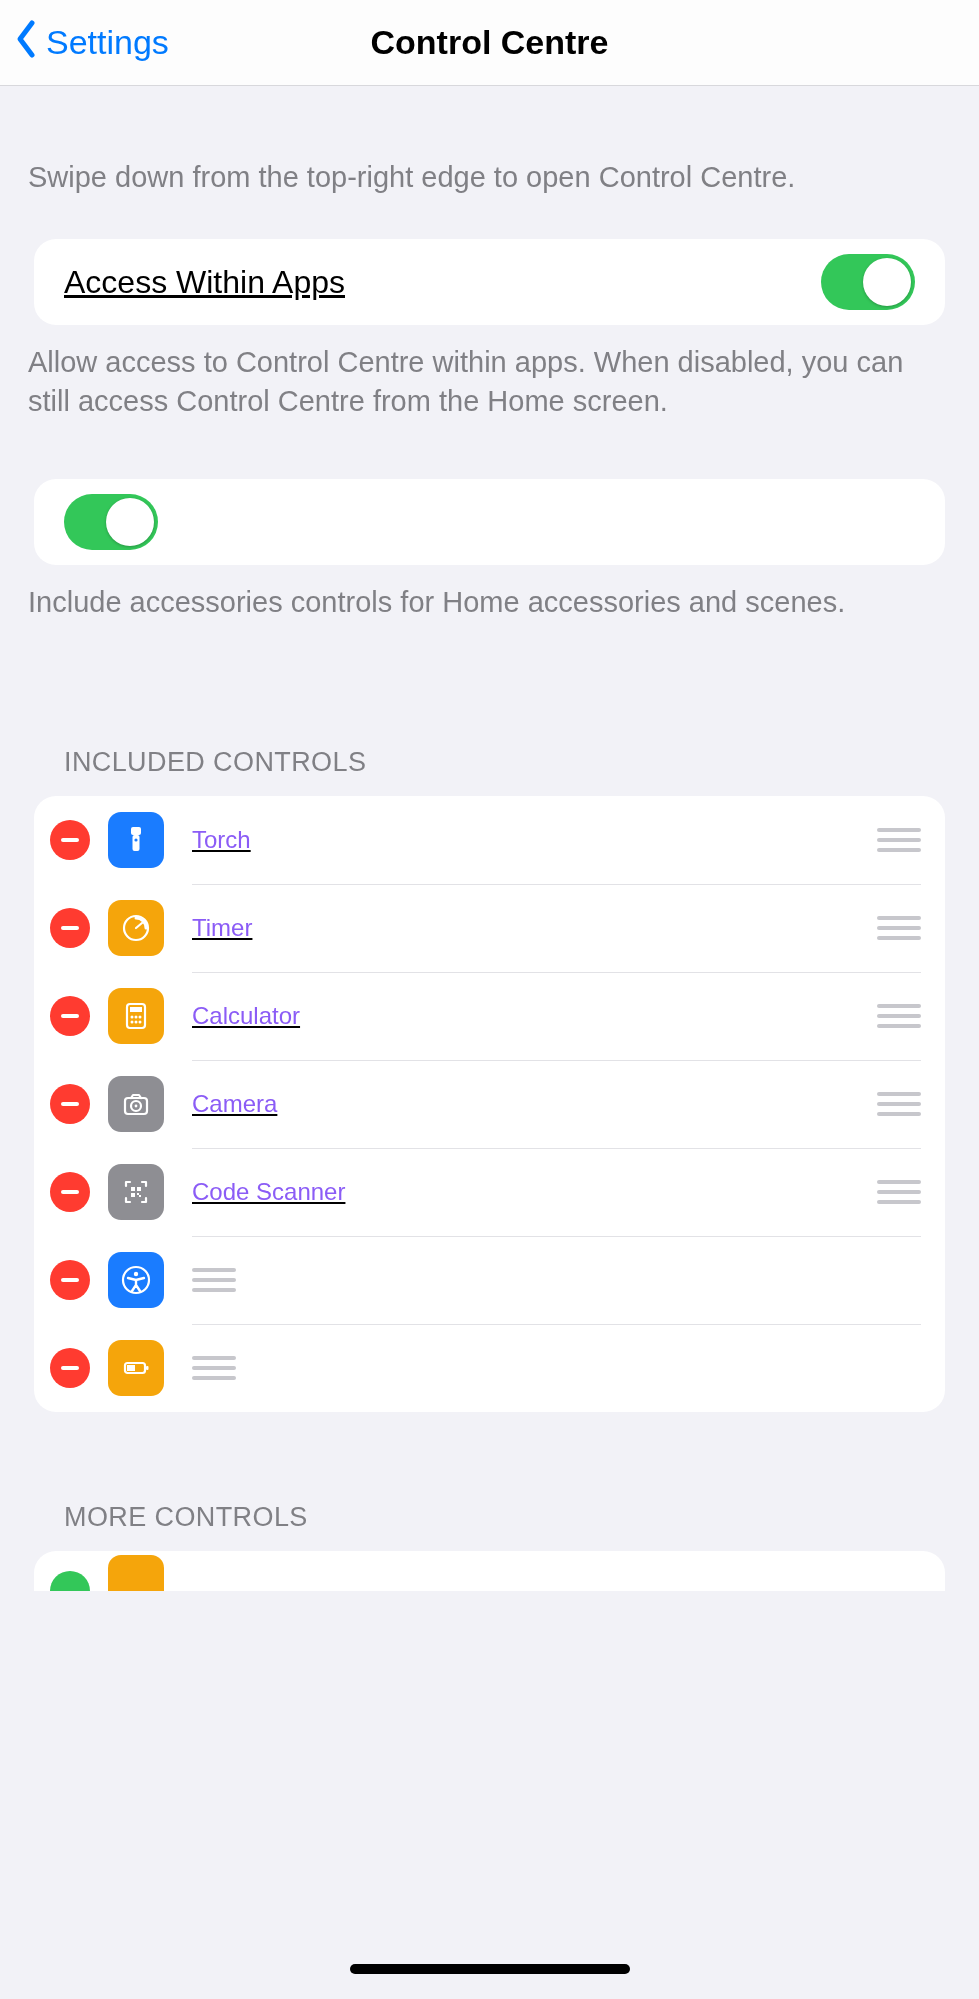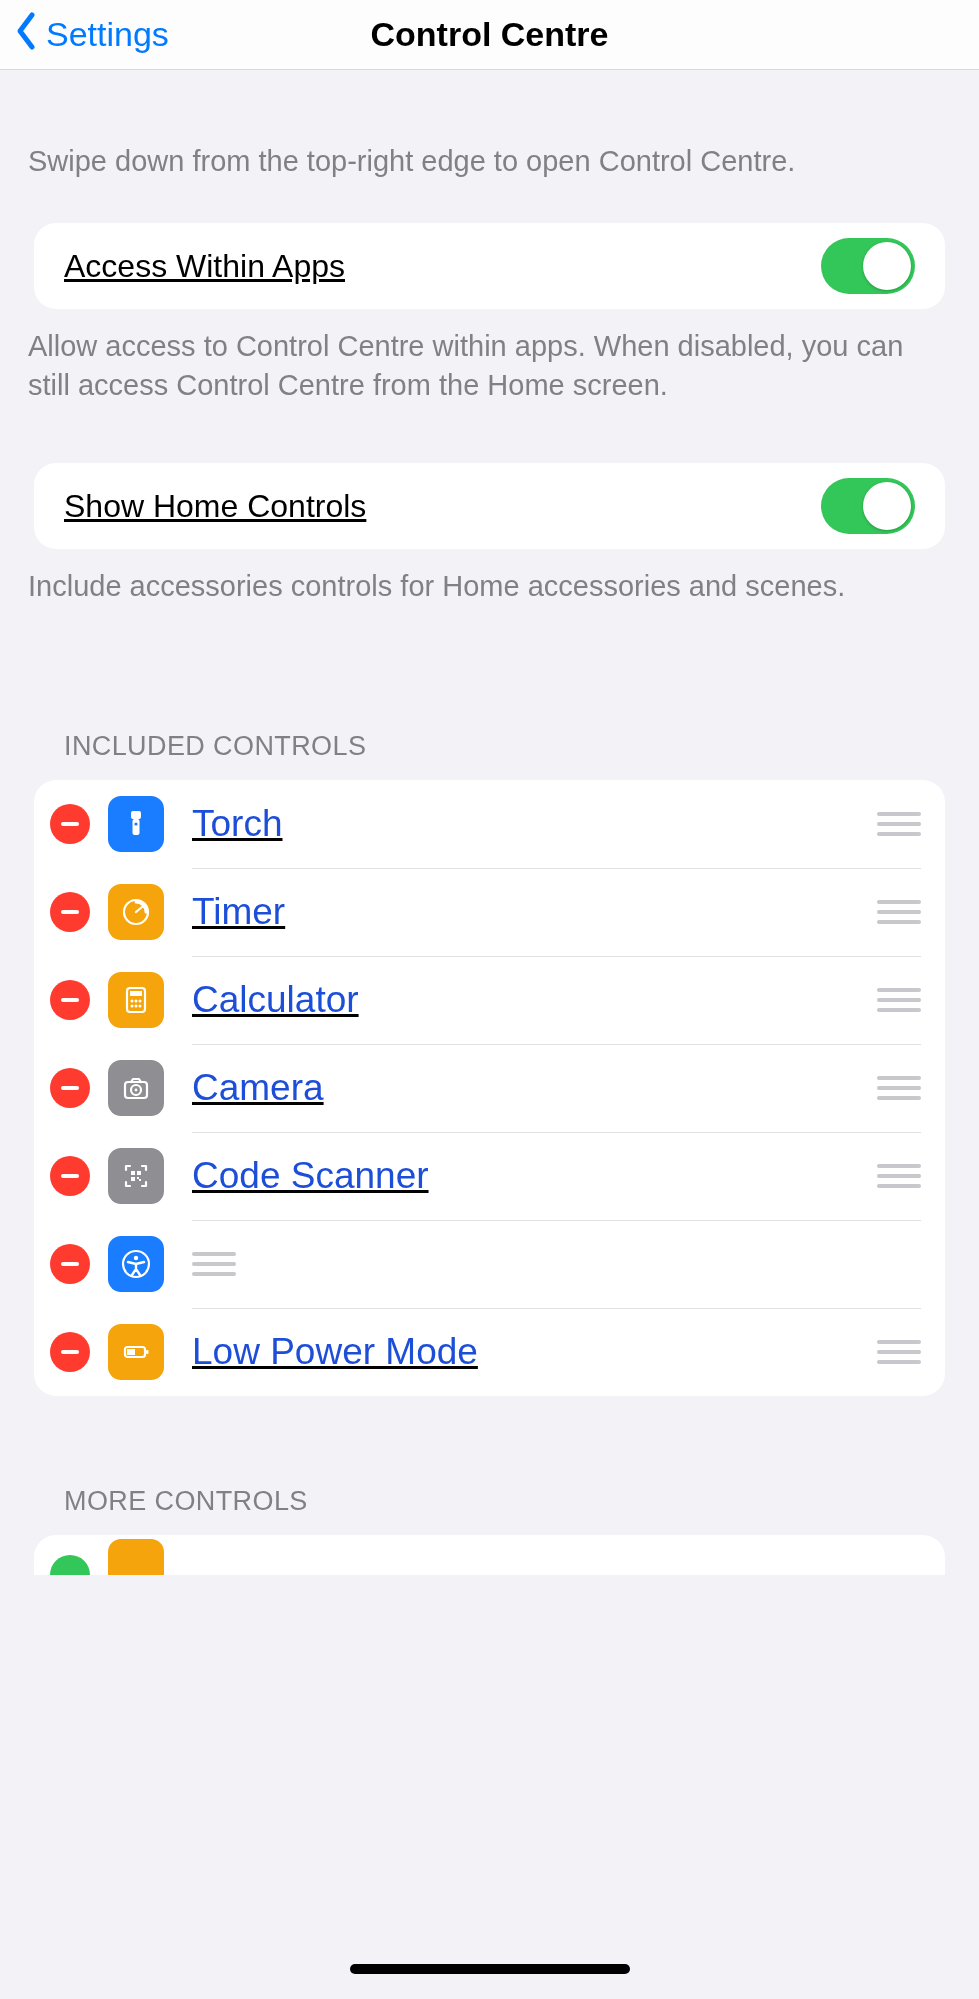--- a/index.html
+++ b/index.html
@@ -6,21 +6,21 @@
   html, body {
     width: 979px;
     height: 1999px;
     font-family: -apple-system, "Helvetica Neue", Helvetica, Arial, sans-serif;
     background: #f2f2f7;
     overflow: hidden;
   }
   
   .nav {
     position: relative;
-    height: 70px;
+    height: 86px;
     background: #fdfdfd;
     border-bottom: 1px solid #d8d8dc;
     display: flex;
     align-items: center;
     justify-content: center;
   }
   .back {
     position: absolute;
     left: 14px;
     top: 0;
@@ -142,22 +142,22 @@
   .ctrl-cell {
     flex: 1;
     display: flex;
     align-items: center;
     height: 100%;
     border-top: 1px solid #e2e2e6;
   }
   .ctrl-row:first-child .ctrl-cell { border-top: none; }
   .ctrl-label {
     flex: 1;
-    font-size: 37px;
-    color: #1d4ed8;
+    font-size: 24px;
+    color: #8b5cf6;
   }
   .drag-handle {
     width: 44px;
     display: flex;
     flex-direction: column;
     gap: 6px;
     align-items: stretch;
     flex-shrink: 0;
   }
   .drag-handle span {
@@ -240,21 +240,20 @@
       </div>
     </div>
   </div>
   <div class="footer pad-footer">Allow access to Control Centre within apps. When disabled, you can still access Control Centre from the Home screen.</div>
 
   <div class="gap-block"></div>
 
   <div class="group-wrap">
     <div class="card">
       <div class="row">
-        <div class="row-label">Show Home Controls</div>
         <div class="toggle">
             <div class="knob"></div>
           </div>
       </div>
     </div>
   </div>
   <div class="footer pad-footer">Include accessories controls for Home accessories and scenes.</div>
 
   <div class="gap-block-lg"></div>
 
@@ -394,21 +393,20 @@
             <div class="bar"></div>
           </div>
           <div class="app-icon ic-orange">
             <svg viewBox="0 0 34 34">
               <rect x="6" y="12" width="20" height="10" rx="2.5" stroke="#fff" stroke-width="2.2" fill="none" stroke-linecap="round" stroke-linejoin="round"></rect>
               <rect x="27" y="15" width="2.5" height="4" rx="1" fill="#fff"></rect>
               <rect x="8" y="14" width="8" height="6" fill="#fff"></rect>
             </svg>
           </div>
           <div class="ctrl-cell">
-            <div class="ctrl-label">Low Power Mode</div>
             <div class="drag-handle">
               <span></span>
               <span></span>
               <span></span>
             </div>
           </div>
         </div>
       </div>
   </div>
 

